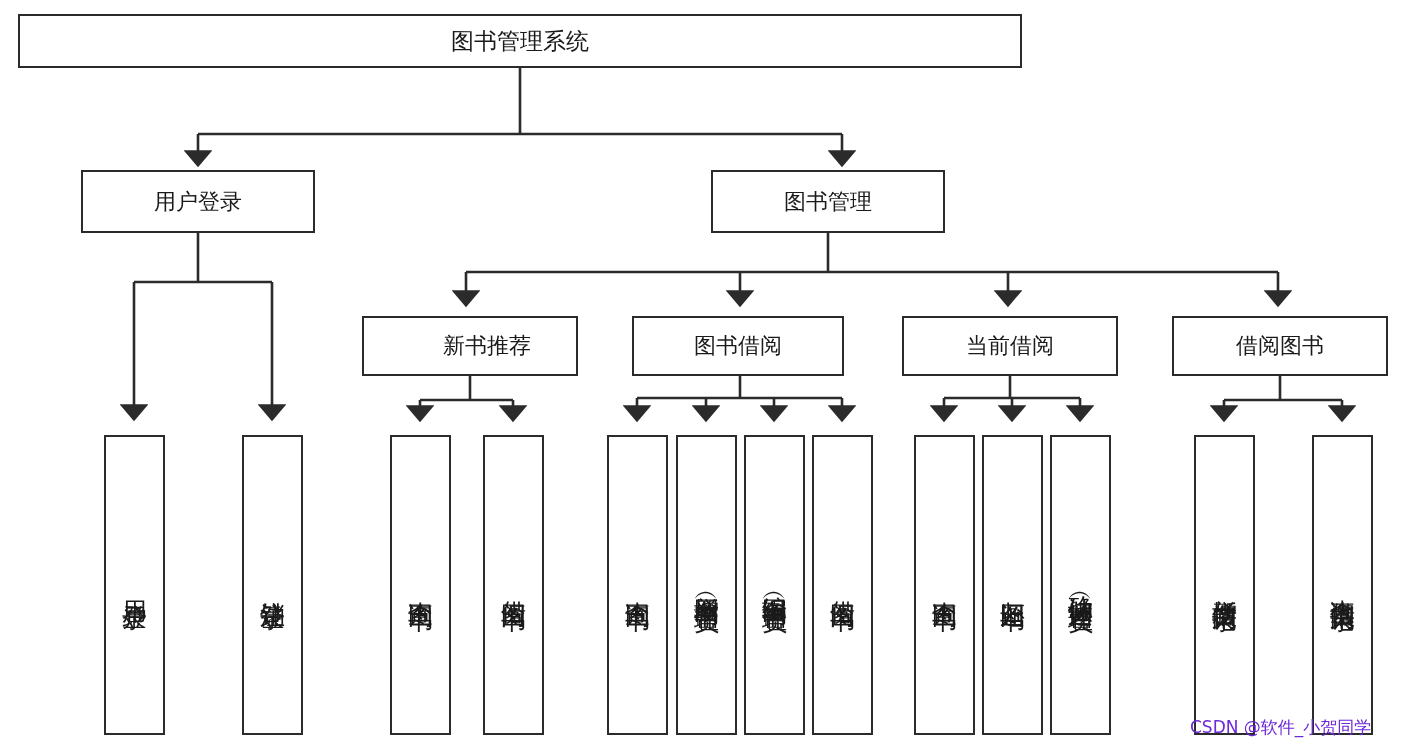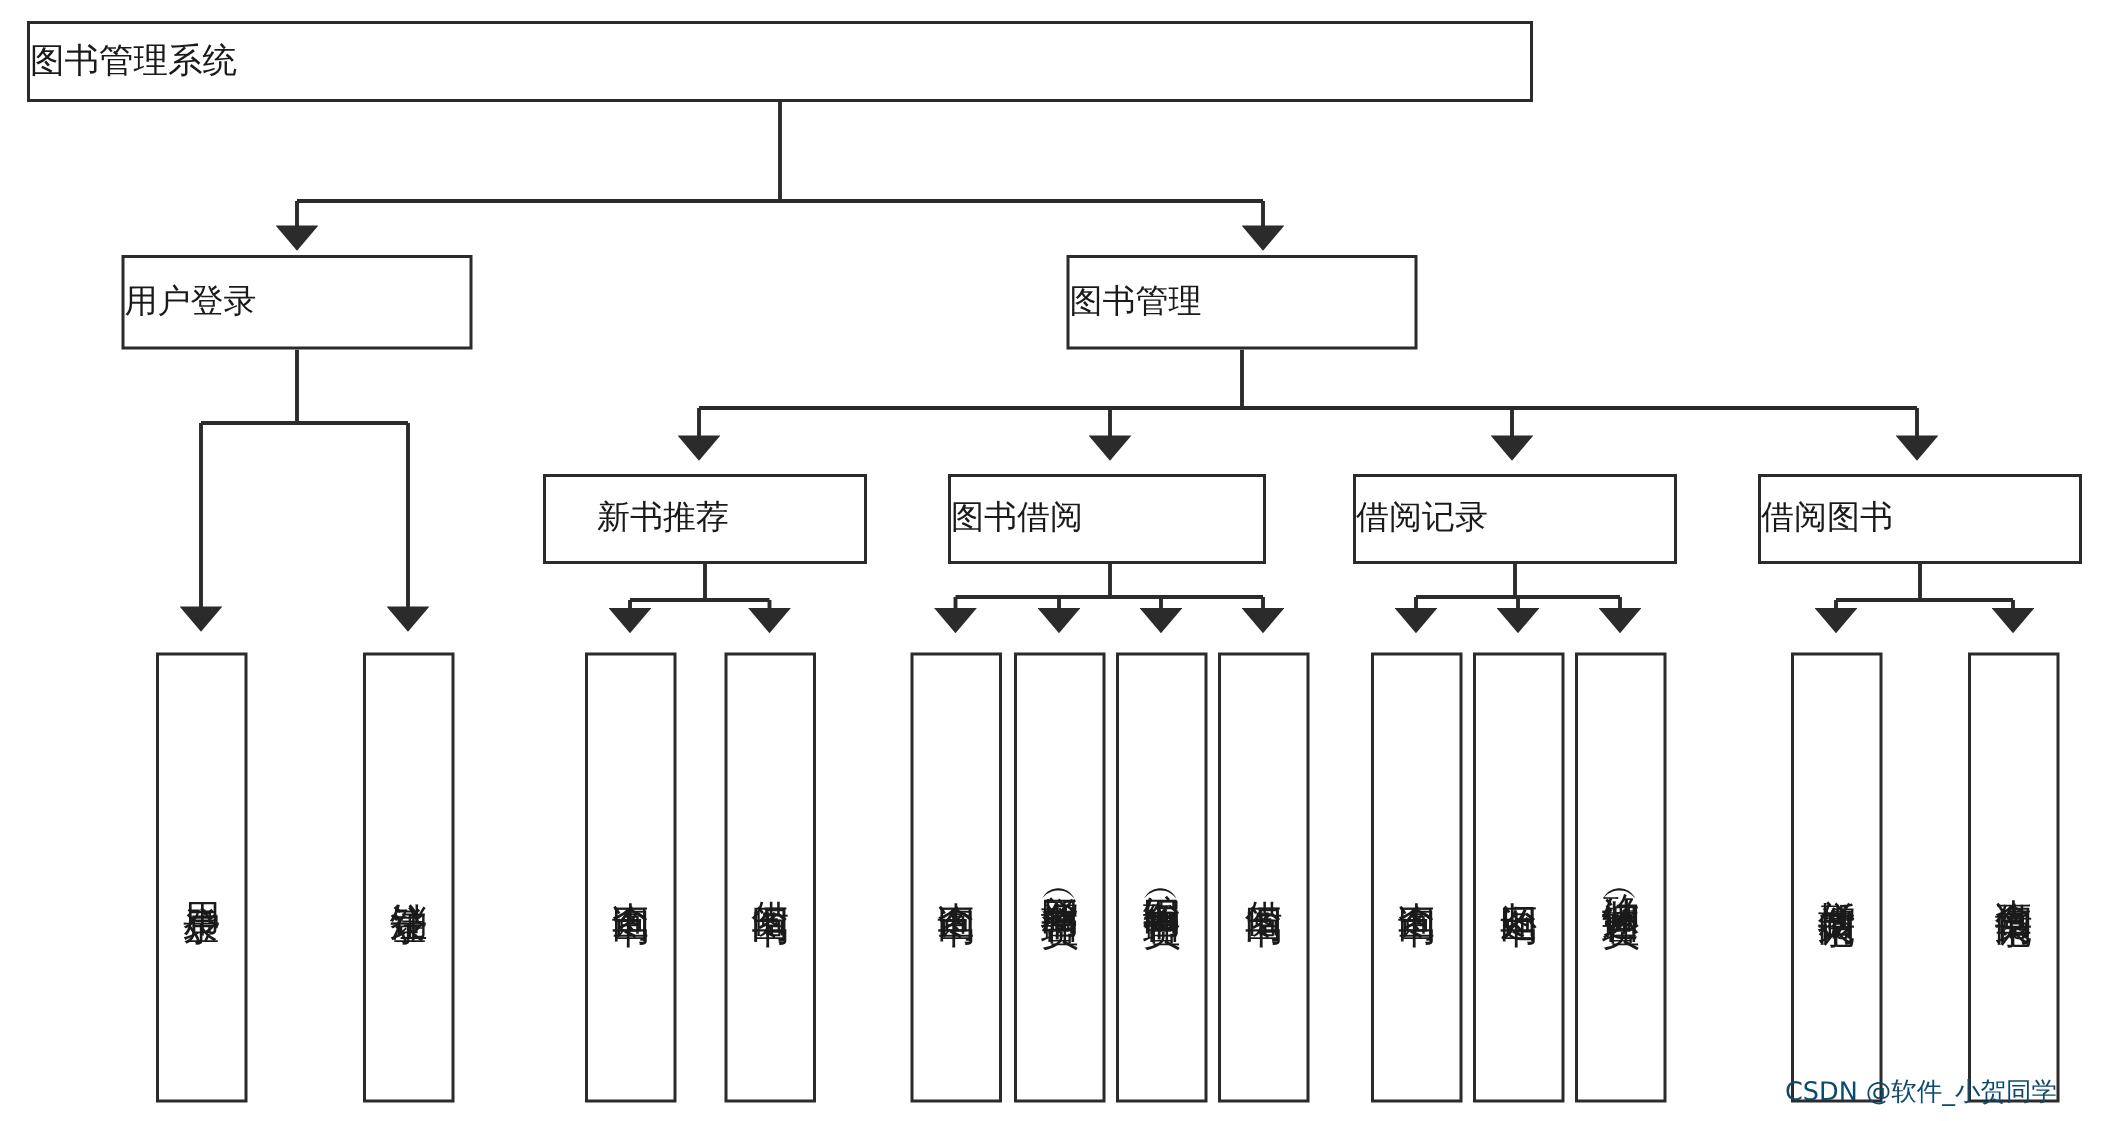--- a/index.html
+++ b/index.html
@@ -25,21 +25,21 @@
     height: 747px;
     display: block;
   }
   .node-box {
     position: absolute;
     box-sizing: border-box;
     border: 2px solid #2b2b2b;
     background: #ffffff;
     display: flex;
     align-items: center;
-    justify-content: flex-start;
+    justify-content: center;
   }
   .node-label {
     color: #1a1a1a;
     font-family: "DejaVu Sans", "Liberation Sans", sans-serif;
     line-height: 1.06;
     text-align: center;
     white-space: pre;
   }
   .level-root .node-label { font-size: 23px; }
   .level-2 .node-label { font-size: 22px; }
@@ -50,21 +50,21 @@
     text-orientation: upright;
     letter-spacing: 2px;
     line-height: 1.0;
   }
   .leaf {
     align-items: center;
     justify-content: center;
   }
   #watermark {
     position: absolute;
-    color: #0c4a6e;
+    color: #6d28d9;
     font-size: 17px;
     font-family: "DejaVu Sans", "Liberation Sans", sans-serif;
     white-space: nowrap;
     pointer-events: none;
   }
 </style>
 </head>
 <body>
 
 <div id="diagram-root">
@@ -145,21 +145,21 @@
 
   <div class="node-box level-3" style="left:362px; top:316px; width:216px; height:60px;padding-left:34px;">
     <span class="node-label">新书推荐</span>
   </div>
 
   <div class="node-box level-3" style="left:632px; top:316px; width:212px; height:60px;">
     <span class="node-label">图书借阅</span>
   </div>
 
   <div class="node-box level-3" style="left:902px; top:316px; width:216px; height:60px;">
-    <span class="node-label">借阅记录</span>
+    <span class="node-label">当前借阅</span>
   </div>
 
   <div class="node-box level-3" style="left:1172px; top:316px; width:216px; height:60px;">
     <span class="node-label">借阅图书</span>
   </div>
 
   <div class="node-box leaf" style="left:104px; top:435px; width:61px; height:300px;">
     <span class="node-label">用户登录</span>
   </div>
 

